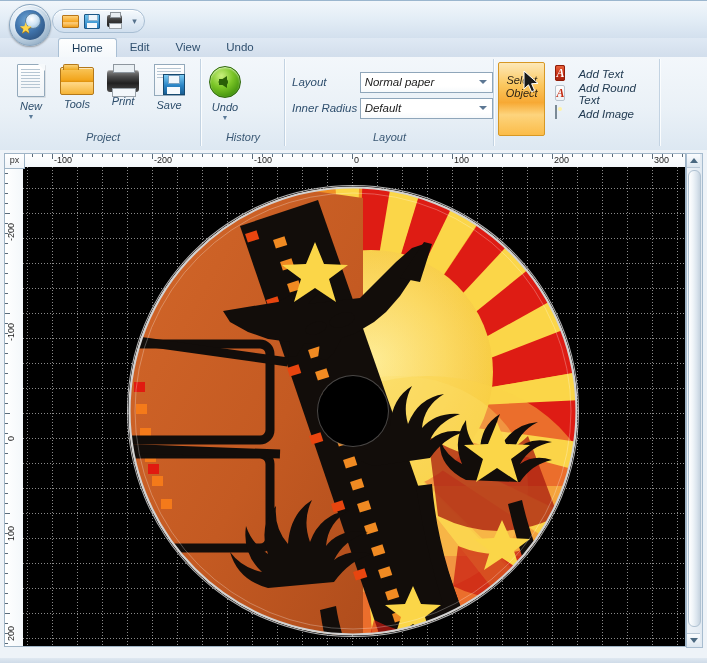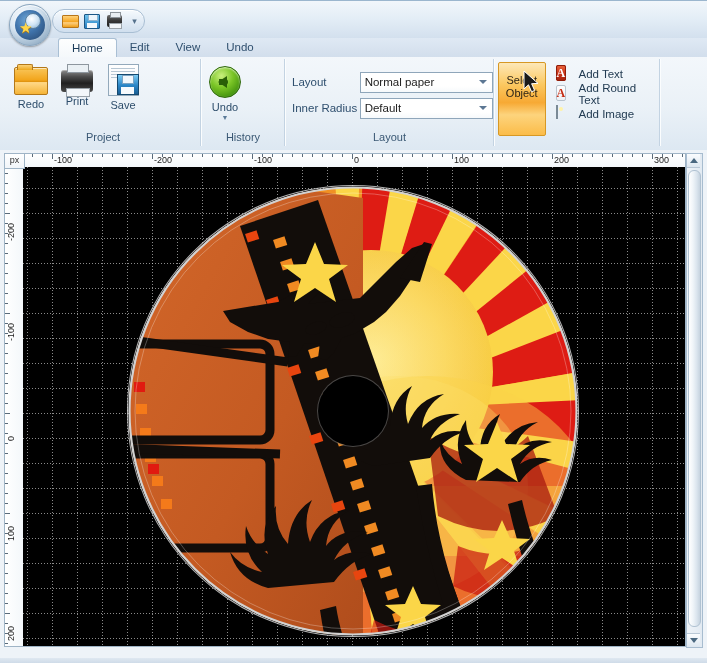--- a/index.html
+++ b/index.html
@@ -138,20 +138,21 @@
   
   #ribbon {
     position: absolute; left: 0; top: 57px;
     width: 707px; height: 93px;
     background: linear-gradient(to bottom, #f3f7fb 0%, #eaf1f7 55%, #dde8f2 100%);
     border-bottom: 1px solid #a4bbd1;
   }
   .rgroup {
     position: absolute; top: 2px; height: 87px;
     border-right: 1px solid #c3d3e2;
+    font-style: italic;
   }
   .rgroup::after {
     content:""; position:absolute; right:-2px; top:0; width:1px; height:87px;
     background:#fbfdfe;
   }
   .rgroup-body {
     position: absolute; left: 0; top: 2px; right: 0; height: 66px;
     display: flex; align-items: flex-start;
   }
   .rgroup-title {
@@ -477,22 +478,27 @@
       <div class="tab">View</div>
       <div class="tab">Undo</div>
     </div>
   </div>
 
   <div id="ribbon">
 
     <div class="rgroup" style="left:6px; width:194px;">
       <div class="rgroup-body" style="padding-left:2px;">
         <div class="bigbtn">
+          <span class="ic-doc"></span>
+          <span class="lbl">New</span>
+          <span class="caret">▼</span>
+        </div>
+        <div class="bigbtn">
           <span class="ic-folder-big"></span>
-          <span class="lbl">Redo</span>
+          <span class="lbl">Tools</span>
         </div>
         <div class="bigbtn">
           <span class="ic-print-big"></span>
           <span class="lbl">Print</span>
         </div>
         <div class="bigbtn">
           <span class="ic-save-big">
             <span class="lines"></span>
             <span class="fd"></span>
           </span>

